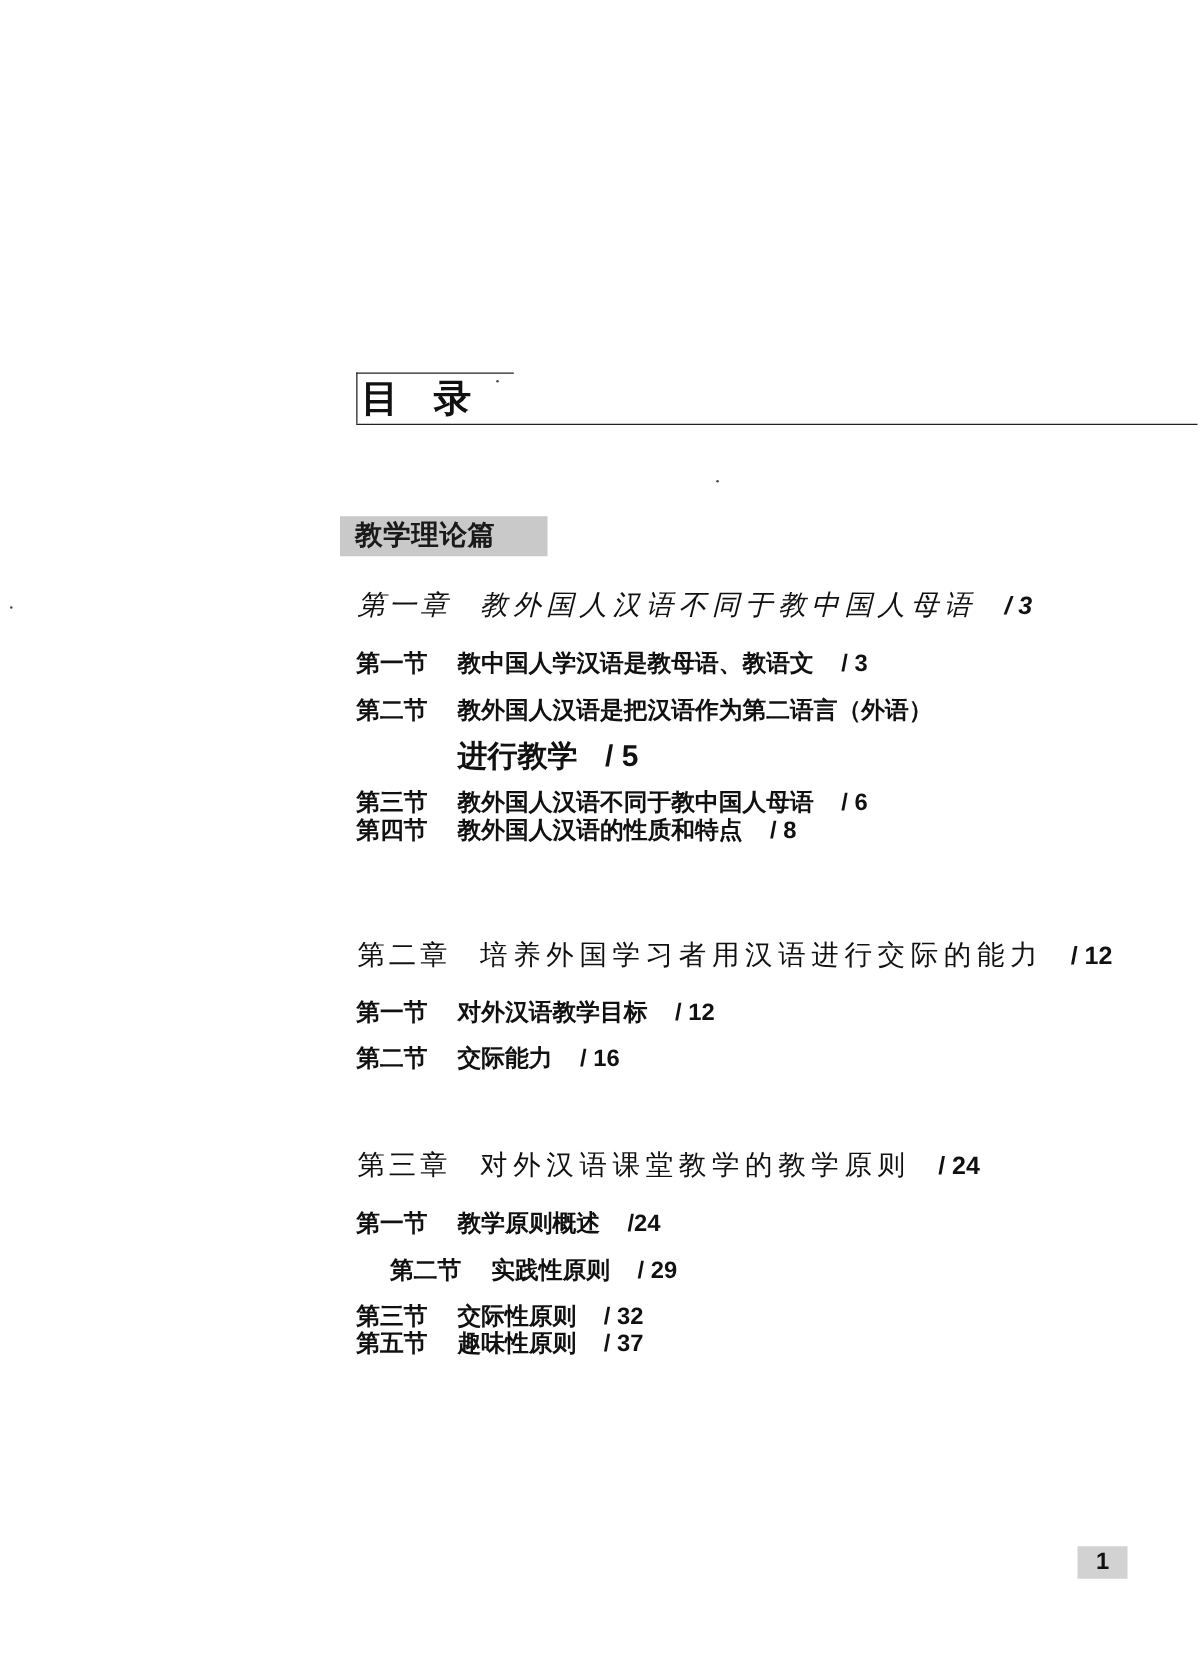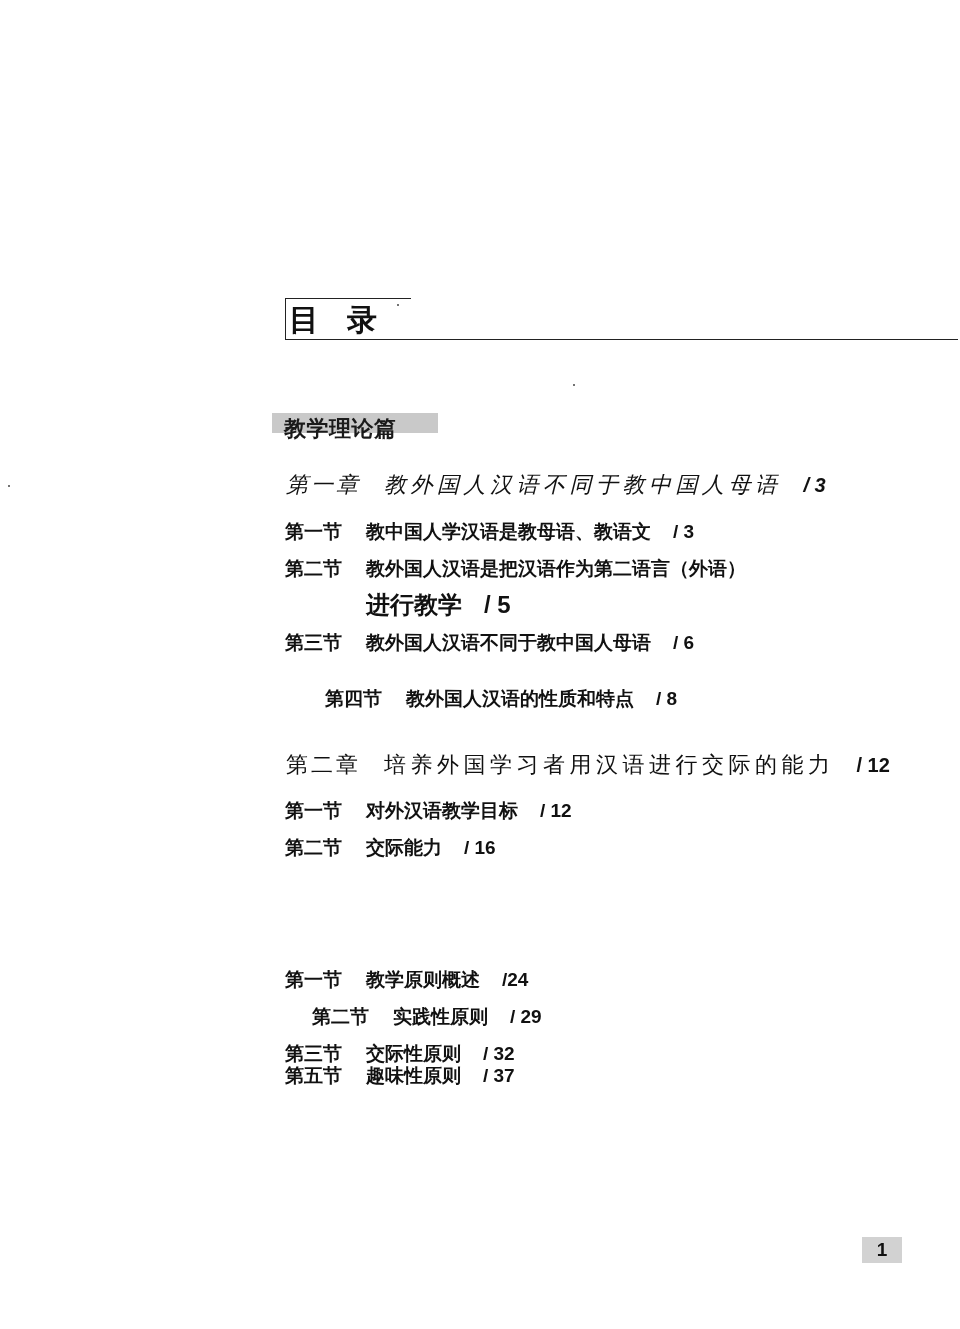--- a/index.html
+++ b/index.html
@@ -49,21 +49,21 @@
       width: 673px;
       height: 0;
       border-top: 1.5px solid #222;
     }
     
     .part-heading {
       position: absolute;
       left: 272px;
       top: 413px;
       width: 166px;
-      height: 20px;
+      height: 32px;
       background: #c9c9c9;
       font-size: 22px;
       font-weight: bold;
       line-height: 32px;
       padding-left: 12px;
       box-sizing: border-box;
       color: #1a1a1a;
       letter-spacing: 0.5px;
     }
     
@@ -158,34 +158,37 @@
   </div>
   <div class="section" style="top:554px;">
     <span class="sec-num">第二节</span><span>教外国人汉语是把汉语作为第二语言（外语）</span>
   </div>
   <div class="section-cont" style="top:591px;">
     <span>进行教学</span><span class="sec-page" style="font-family:'Liberation Sans',sans-serif;margin-left:22px;">/ 5</span>
   </div>
   <div class="section" style="top:628px;">
     <span class="sec-num">第三节</span><span>教外国人汉语不同于教中国人母语</span><span class="sec-page">/ 6</span>
   </div>
-  <div class="section" style="top:684px;margin-left:40px;">
+  <div class="section" style="top:650px;">
     <span class="sec-num">第四节</span><span>教外国人汉语的性质和特点</span><span class="sec-page">/ 8</span>
   </div>
 
   <div class="chapter" style="top:750px;">
     <span class="ch-num">第二章</span><span class="ch-title">培养外国学习者用汉语进行交际的能力</span><span class="ch-page">/ 12</span>
   </div>
   <div class="section" style="top:796px;">
     <span class="sec-num">第一节</span><span>对外汉语教学目标</span><span class="sec-page">/ 12</span>
   </div>
   <div class="section" style="top:833px;">
     <span class="sec-num">第二节</span><span>交际能力</span><span class="sec-page">/ 16</span>
   </div>
 
+  <div class="chapter" style="top:918px;">
+    <span class="ch-num">第三章</span><span class="ch-title">对外汉语课堂教学的教学原则</span><span class="ch-page">/ 24</span>
+  </div>
   <div class="section" style="top:965px;">
     <span class="sec-num">第一节</span><span>教学原则概述</span><span class="sec-page">/24</span>
   </div>
   <div class="section" style="top:1002px;margin-left:27px;">
     <span class="sec-num">第二节</span><span>实践性原则</span><span class="sec-page">/ 29</span>
   </div>
   <div class="section" style="top:1039px;">
     <span class="sec-num">第三节</span><span>交际性原则</span><span class="sec-page">/ 32</span>
   </div>
   <div class="section" style="top:1061px;">

